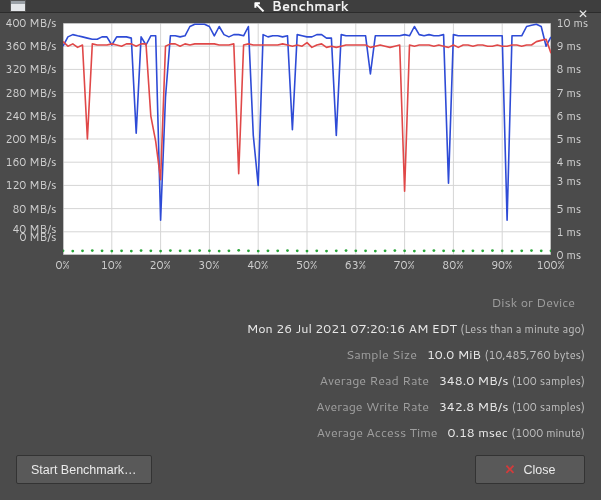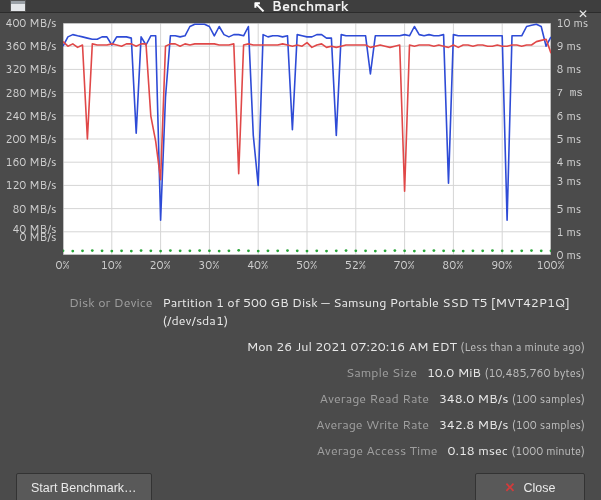--- a/index.html
+++ b/index.html
@@ -134,21 +134,21 @@
           <div style="top: 0px;">400 MB/s</div>
         </div>
       <div class="axis-right" id="axis-right">
           <div style="top: 232px;">0 ms</div>
           <div style="top: 208.8px;">1 ms</div>
           <div style="top: 185.6px;">5 ms</div>
           <div style="top: 158px;">3 ms</div>
           <div style="top: 139.2px;">4 ms</div>
           <div style="top: 116px;">5 ms</div>
           <div style="top: 92.8px;">6 ms</div>
-          <div style="top: 69.6px; font-family: Liberation Mono, monospace;">7 ms</div>
+          <div style="top: 69.6px;">7 ms</div>
           <div style="top: 46.4px;">8 ms</div>
           <div style="top: 23.2px;">9 ms</div>
           <div style="top: 0px;">10 ms</div>
         </div>
       <div class="plot" id="plot">
           <svg width="488" height="232">
             <line x1="0" x2="488" y1="232" y2="232" stroke="#d5d5d5" stroke-width="1"></line>
             <line x1="0" x2="488" y1="208.8" y2="208.8" stroke="#d5d5d5" stroke-width="1"></line>
             <line x1="0" x2="488" y1="185.6" y2="185.6" stroke="#d5d5d5" stroke-width="1"></line>
             <line x1="0" x2="488" y1="162.4" y2="162.4" stroke="#d5d5d5" stroke-width="1"></line>
@@ -226,32 +226,31 @@
             <circle cx="488" cy="227.824" r="1.4" fill="#2aa63a"></circle>
           </svg>
         </div>
       <div class="axis-bottom" id="axis-bottom">
           <div style="left: 0px;">0%</div>
           <div style="left: 48.8px;">10%</div>
           <div style="left: 97.6px;">20%</div>
           <div style="left: 146.4px;">30%</div>
           <div style="left: 195.2px;">40%</div>
           <div style="left: 244px;">50%</div>
-          <div style="left: 292.8px;">52%</div>
+          <div style="left: 292.8px;">63%</div>
           <div style="left: 341.6px;">70%</div>
           <div style="left: 390.4px;">80%</div>
           <div style="left: 439.2px;">90%</div>
           <div style="left: 488px;">100%</div>
         </div>
     </div>
 
     <div class="details">
       <div class="row">
         <div class="lbl">Disk or Device</div>
-        <div class="val">Partition 1 of 500 GB Disk — Samsung Portable SSD T5 [MVT42P1Q] (/dev/sda1)</div>
       </div>
       <div class="row">
         <div class="val">
           <span>Mon 26 Jul 2021 07:20:16 AM EDT</span>
           <span class="sub">(Less than a minute ago)</span>
         </div>
       </div>
       <div class="row">
         <div class="lbl">Sample Size</div>
         <div class="val">

